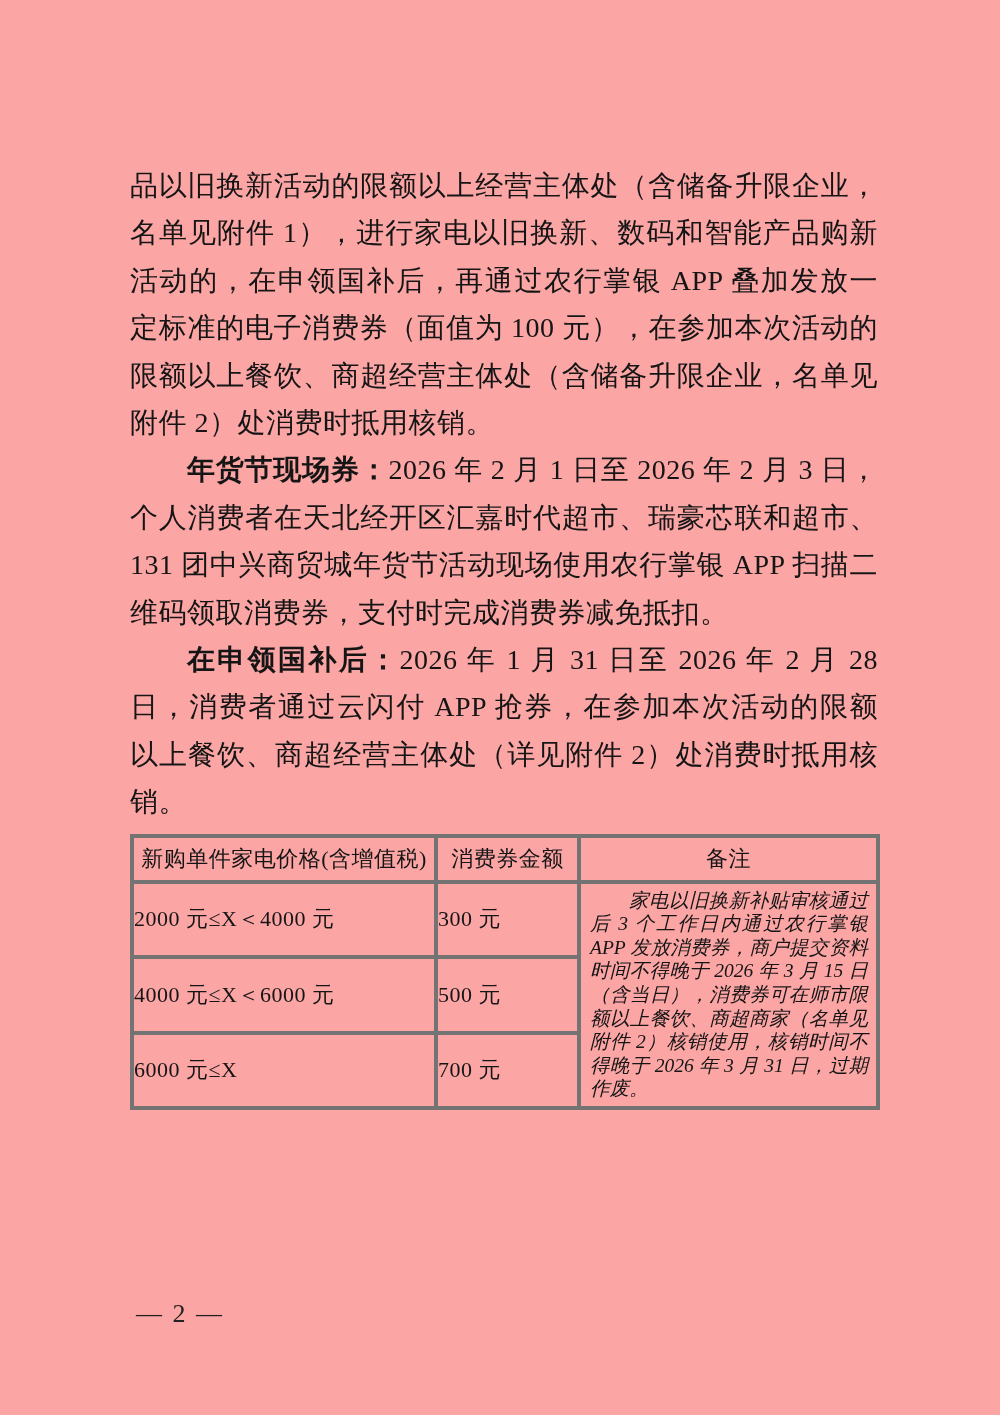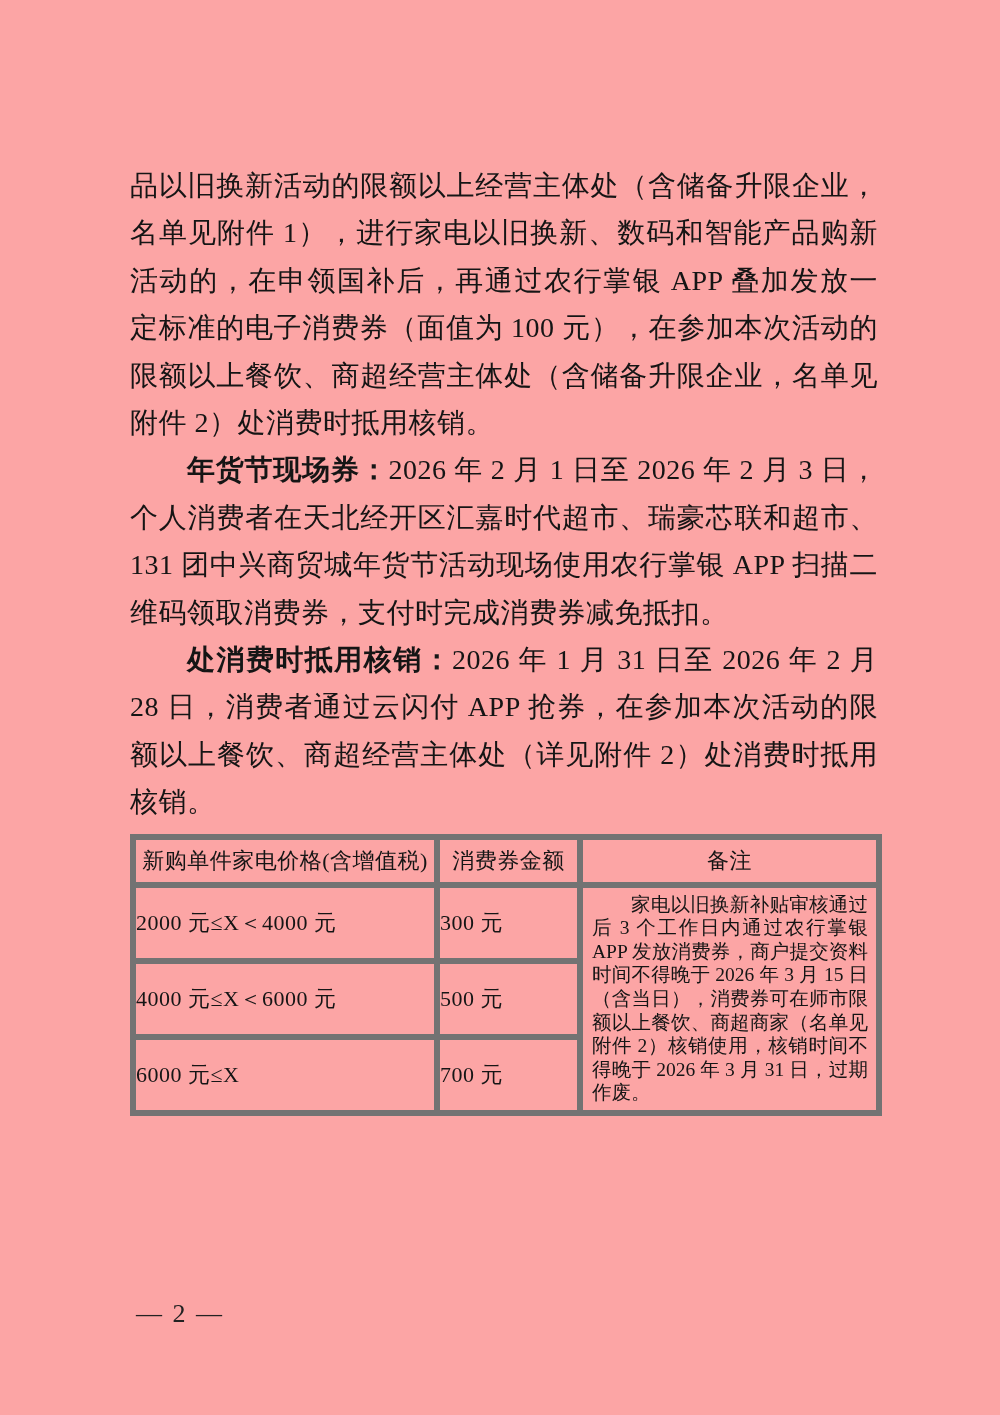--- a/index.html
+++ b/index.html
@@ -40,21 +40,21 @@
     text-indent: 57px;
     letter-spacing: 0.5px;
   }
   table.voucher {
     border-collapse: collapse;
     table-layout: fixed;
     width: 746px;
     margin-top: 8px;
   }
   .voucher th, .voucher td {
-    border: 6px solid #737373;
+    border: 4px solid #737373;
     padding: 0;
   }
   .voucher th {
     height: 42px;
     font-size: 22px;
     font-weight: normal;
     text-align: center;
     letter-spacing: 0.5px;
   }
   .voucher td.center {
@@ -63,41 +63,42 @@
     letter-spacing: 0.5px;
   }
   .voucher td.remark {
     font-size: 19.5px;
     line-height: 23.6px;
     text-align: justify;
     vertical-align: middle;
     padding: 5px 8px 5px 9px;
     text-indent: 39px;
     letter-spacing: 0px;
+    font-style: italic;
   }
   .page-number {
     position: absolute;
     left: 136px;
     top: 1299px;
     font-size: 26px;
     letter-spacing: 2px;
     color: #222;
   }
 </style>
 </head>
 <body>
 
 <div class="page">
   <div class="content">
 
     <p class="para"><span class="lead"></span><span>品以旧换新活动的限额以上经营主体处（含储备升限企业，名单见附件 1），进行家电以旧换新、数码和智能产品购新活动的，在申领国补后，再通过农行掌银 APP 叠加发放一定标准的电子消费券（面值为 100 元），在参加本次活动的限额以上餐饮、商超经营主体处（含储备升限企业，名单见附件 2）处消费时抵用核销。</span></p>
 
     <p class="para indent"><span class="lead">年货节现场券：</span><span>2026 年 2 月 1 日至 2026 年 2 月 3 日，个人消费者在天北经开区汇嘉时代超市、瑞豪芯联和超市、131 团中兴商贸城年货节活动现场使用农行掌银 APP 扫描二维码领取消费券，支付时完成消费券减免抵扣。</span></p>
 
-    <p class="para indent"><span class="lead">处消费时抵用核销：</span><span>2026 年 1 月 31 日至 2026 年 2 月 28 日，消费者通过云闪付 APP 抢券，在参加本次活动的限额以上餐饮、商超经营主体处（详见附件 2）处消费时抵用核销。</span></p>
+    <p class="para indent"><span class="lead">在申领国补后：</span><span>2026 年 1 月 31 日至 2026 年 2 月 28 日，消费者通过云闪付 APP 抢券，在参加本次活动的限额以上餐饮、商超经营主体处（详见附件 2）处消费时抵用核销。</span></p>
 
 
 
     <table class="voucher">
       <colgroup>
         <col style="width:304px">
         <col style="width:143px">
         <col style="width:299px">
       </colgroup>
       <tbody>

